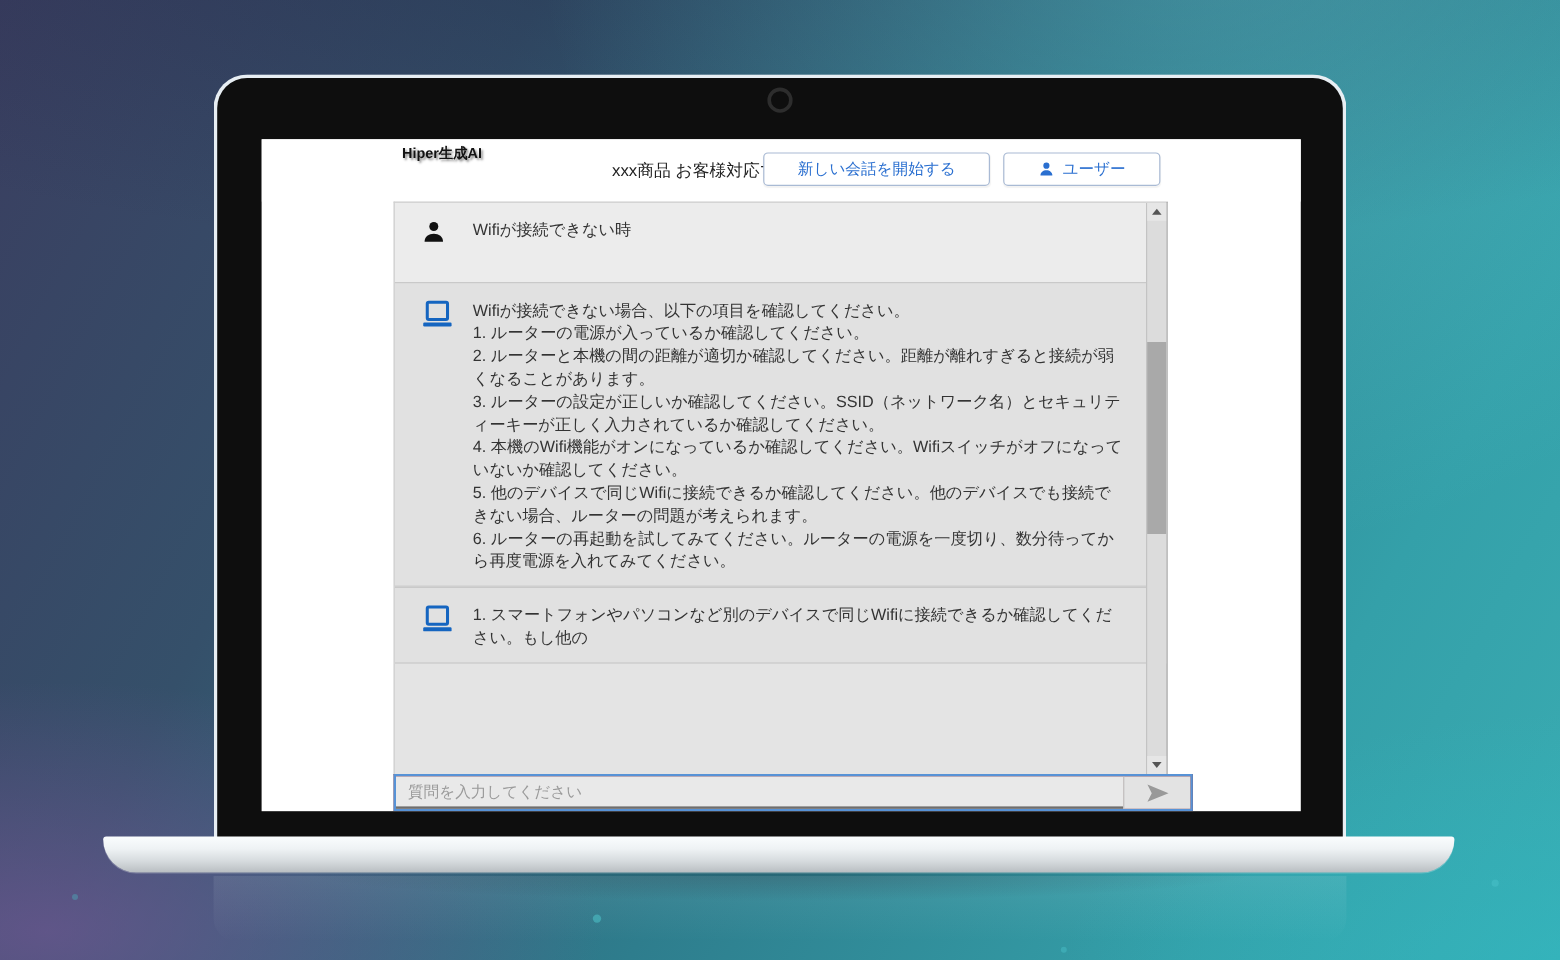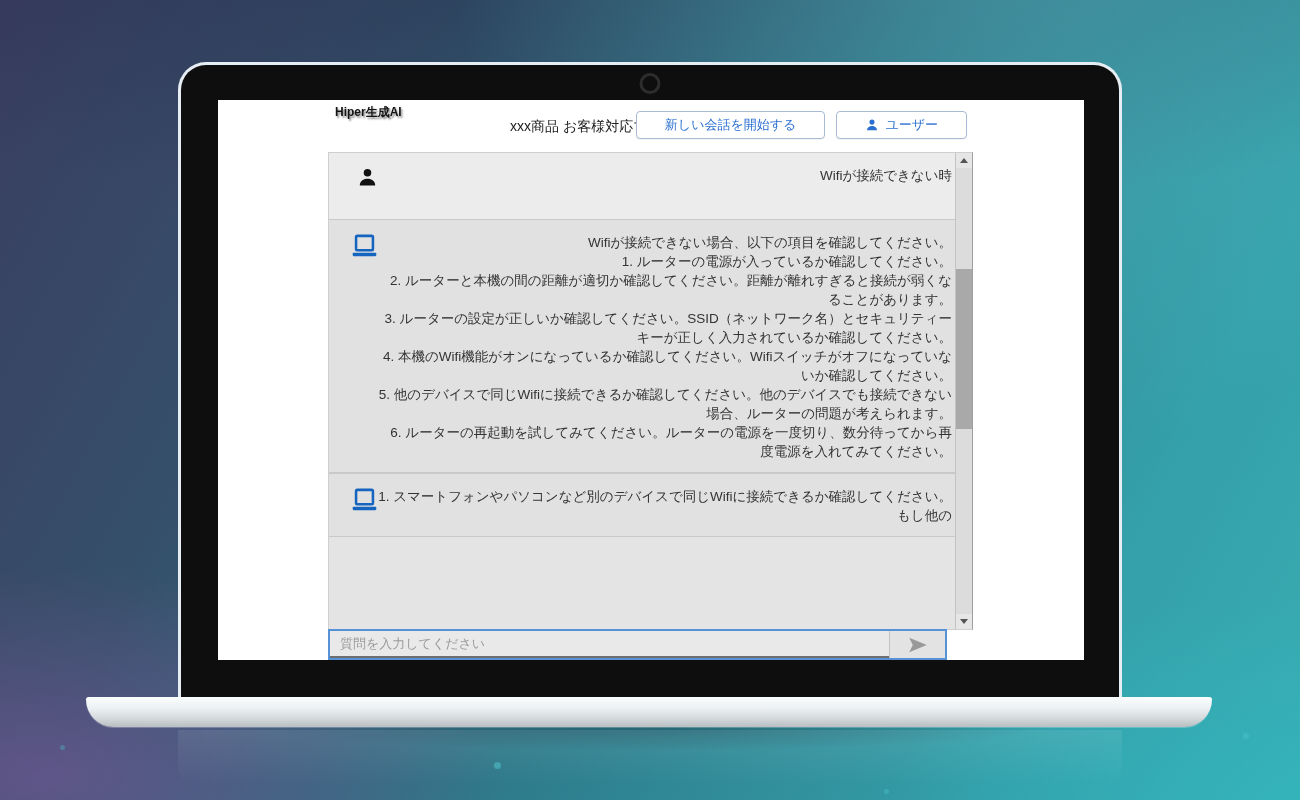--- a/index.html
+++ b/index.html
@@ -36,21 +36,21 @@
     position:absolute; left:120px; top:727px; width:1060px; height:58px;
     background:radial-gradient(ellipse 50% 55% at 50% 0%, rgba(20,30,45,0.30), rgba(20,30,45,0) 75%);
   }
   .laptop-reflection {
     position:absolute; left:178px; top:730px; width:944px; height:55px;
     background:linear-gradient(rgba(220,235,240,0.10), rgba(220,235,240,0));
     border-radius:0 0 20px 20px;
   }
 
   
-  .screen { position:absolute; left:218px; top:100px; width:866px; height:560px;
+  .screen { position:absolute; left:218px; top:116px; width:866px; height:560px;
             background:#ffffff; overflow:hidden; }
 
   .app-header { position:absolute; left:0; top:0; width:100%; height:52px; background:#fff; }
   .brand { position:absolute; left:117px; top:4px; color:#131313; }
   .brand-small { font-size:12px; font-weight:bold; text-shadow:1.5px 1.5px 2px rgba(0,0,0,0.45); }
   .brand-large { font-size:23px; font-weight:bold; letter-spacing:0.2px; margin-top:-2px;
                  text-shadow:2px 2px 2.5px rgba(0,0,0,0.45); }
   .subtitle { position:absolute; left:292px; top:18px; font-size:14px; color:#222; }
   .header-buttons { position:absolute; right:117px; top:11px; display:flex; gap:11px; }
   .hbtn {
@@ -58,21 +58,21 @@
     border-radius:4px; color:#2a6fd0; font-size:13px; display:flex; align-items:center;
     gap:6px; cursor:pointer; font-family:inherit; box-shadow:0 1px 1px rgba(0,0,0,0.05);
   }
 
   
   .chat {
     position:absolute; left:110px; top:52px; width:645px; height:478px;
     background:#e4e4e4; border:1px solid #cfcfcf; border-right-color:#9f9f9f;
     overflow:hidden;
   }
-  .msg { display:flex; padding:13px 20px 13px 22px;text-align:right; }
+  .msg { display:flex; gap:16px; padding:13px 36px 13px 22px; }
   .msg.user { background:#ececec; min-height:66px; }
   .msg.bot  { background:#e1e1e1; border-top:1px solid #c9c9c9; border-bottom:1px solid #c9c9c9;
               padding-bottom:11px; }
   .msg-icon { width:27px; flex:0 0 27px; padding-top:1px; }
   .msg-body { flex:1; font-size:13.5px; line-height:19px; color:#333; }
   .msg-items { }
 
   
   .scrollbar { position:absolute; top:0; right:0; bottom:0; width:17px;
                background:#dcdcdc; border-left:1px solid #c3c3c3; }
@@ -80,21 +80,21 @@
             display:flex; align-items:center; justify-content:center; cursor:pointer; }
   .sb-btn.up { top:0; } .sb-btn.down { bottom:0; }
   .tri-up { width:0; height:0; border-left:4px solid transparent; border-right:4px solid transparent;
             border-bottom:5px solid #555; }
   .tri-down { width:0; height:0; border-left:4px solid transparent; border-right:4px solid transparent;
               border-top:5px solid #555; }
   .sb-thumb { position:absolute; left:0; width:100%; top:116px; height:160px; background:#a9a9a9; cursor:pointer; }
 
   
   .composer {
-    position:absolute; left:110px; top:529px; width:619px; height:31px;
+    position:absolute; left:110px; top:529px; width:666px; height:31px;
     border:2px solid #5792d6; background:#7f1d1d; display:flex;
   }
   .composer input {
     flex:1; background:#e9e9e9; border:none; outline:none;
     border-bottom:2px solid #6e6e6e; font-size:13px; padding:0 10px;
     color:#333; font-family:inherit;
   }
   .composer input::placeholder { color:#9a9a9a; }
   .send-btn {
     width:56px; background:#e3e3e3; border:none; border-left:1px solid #c2c2c2;

